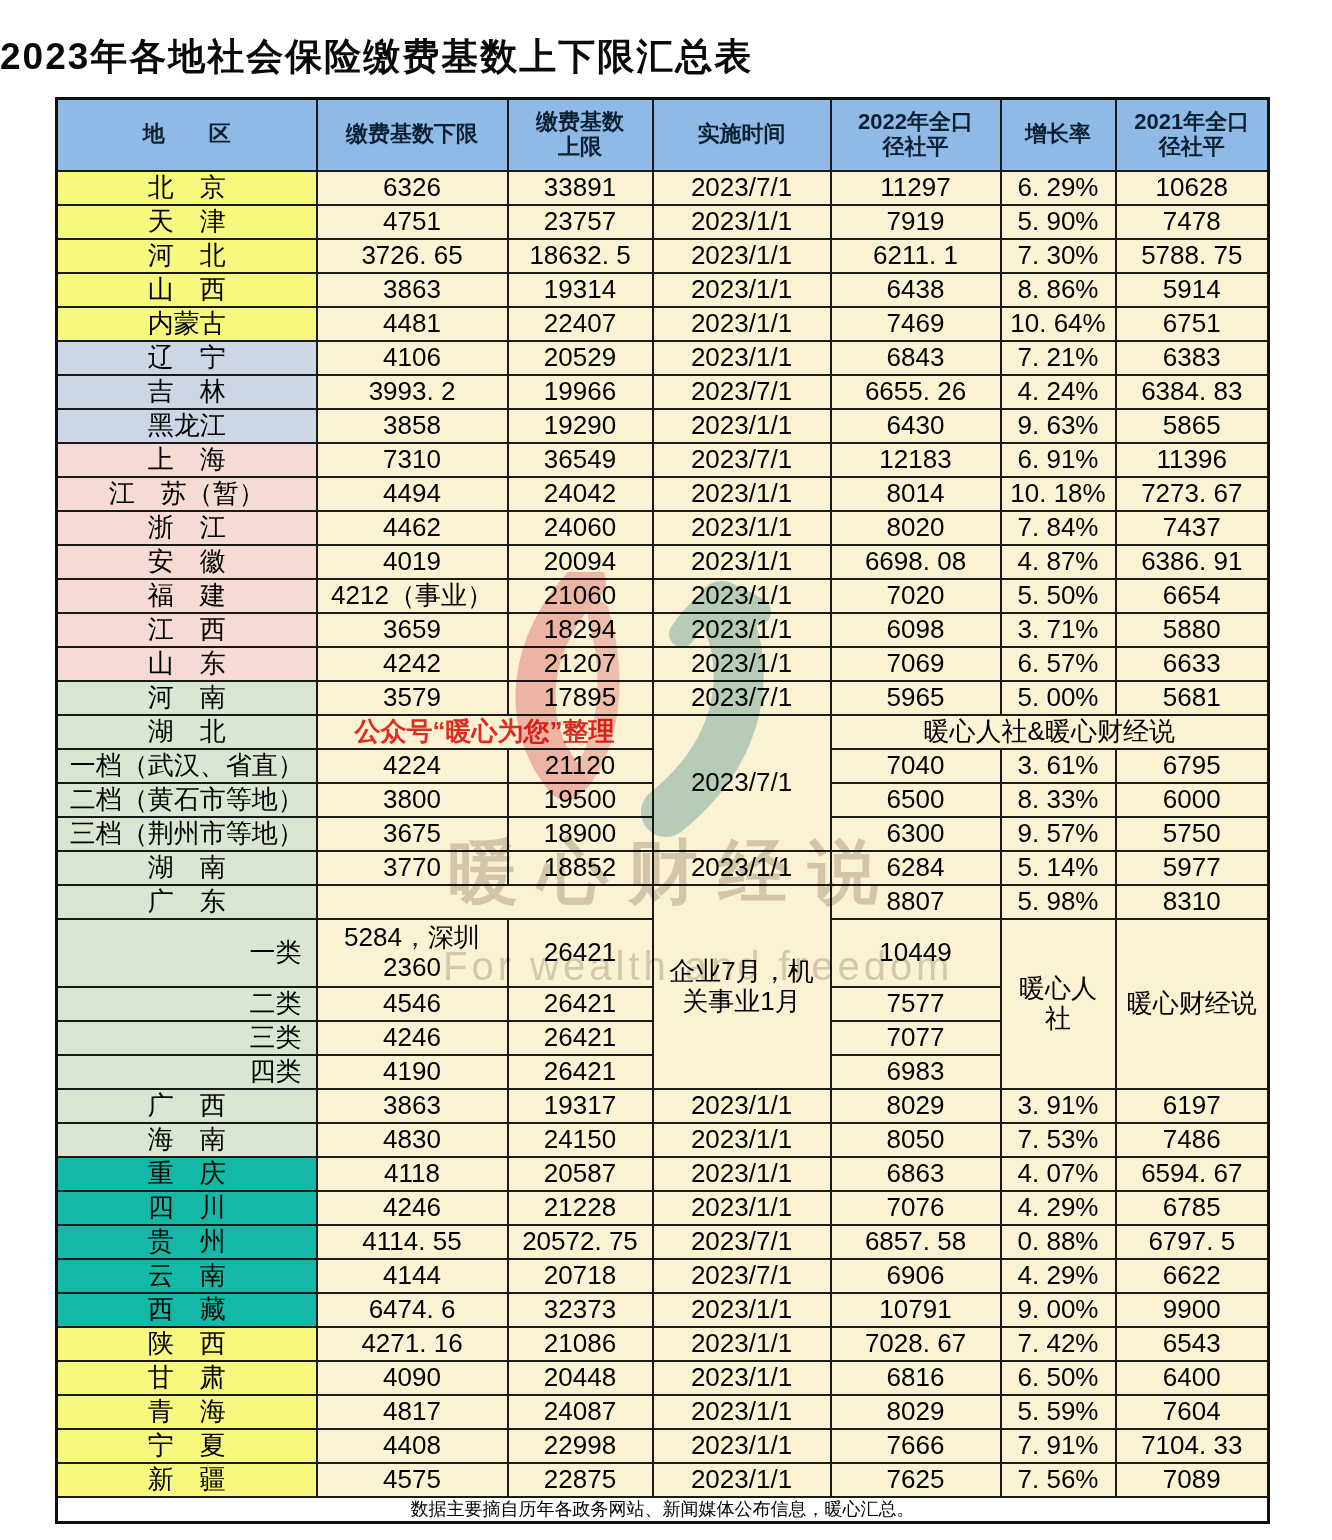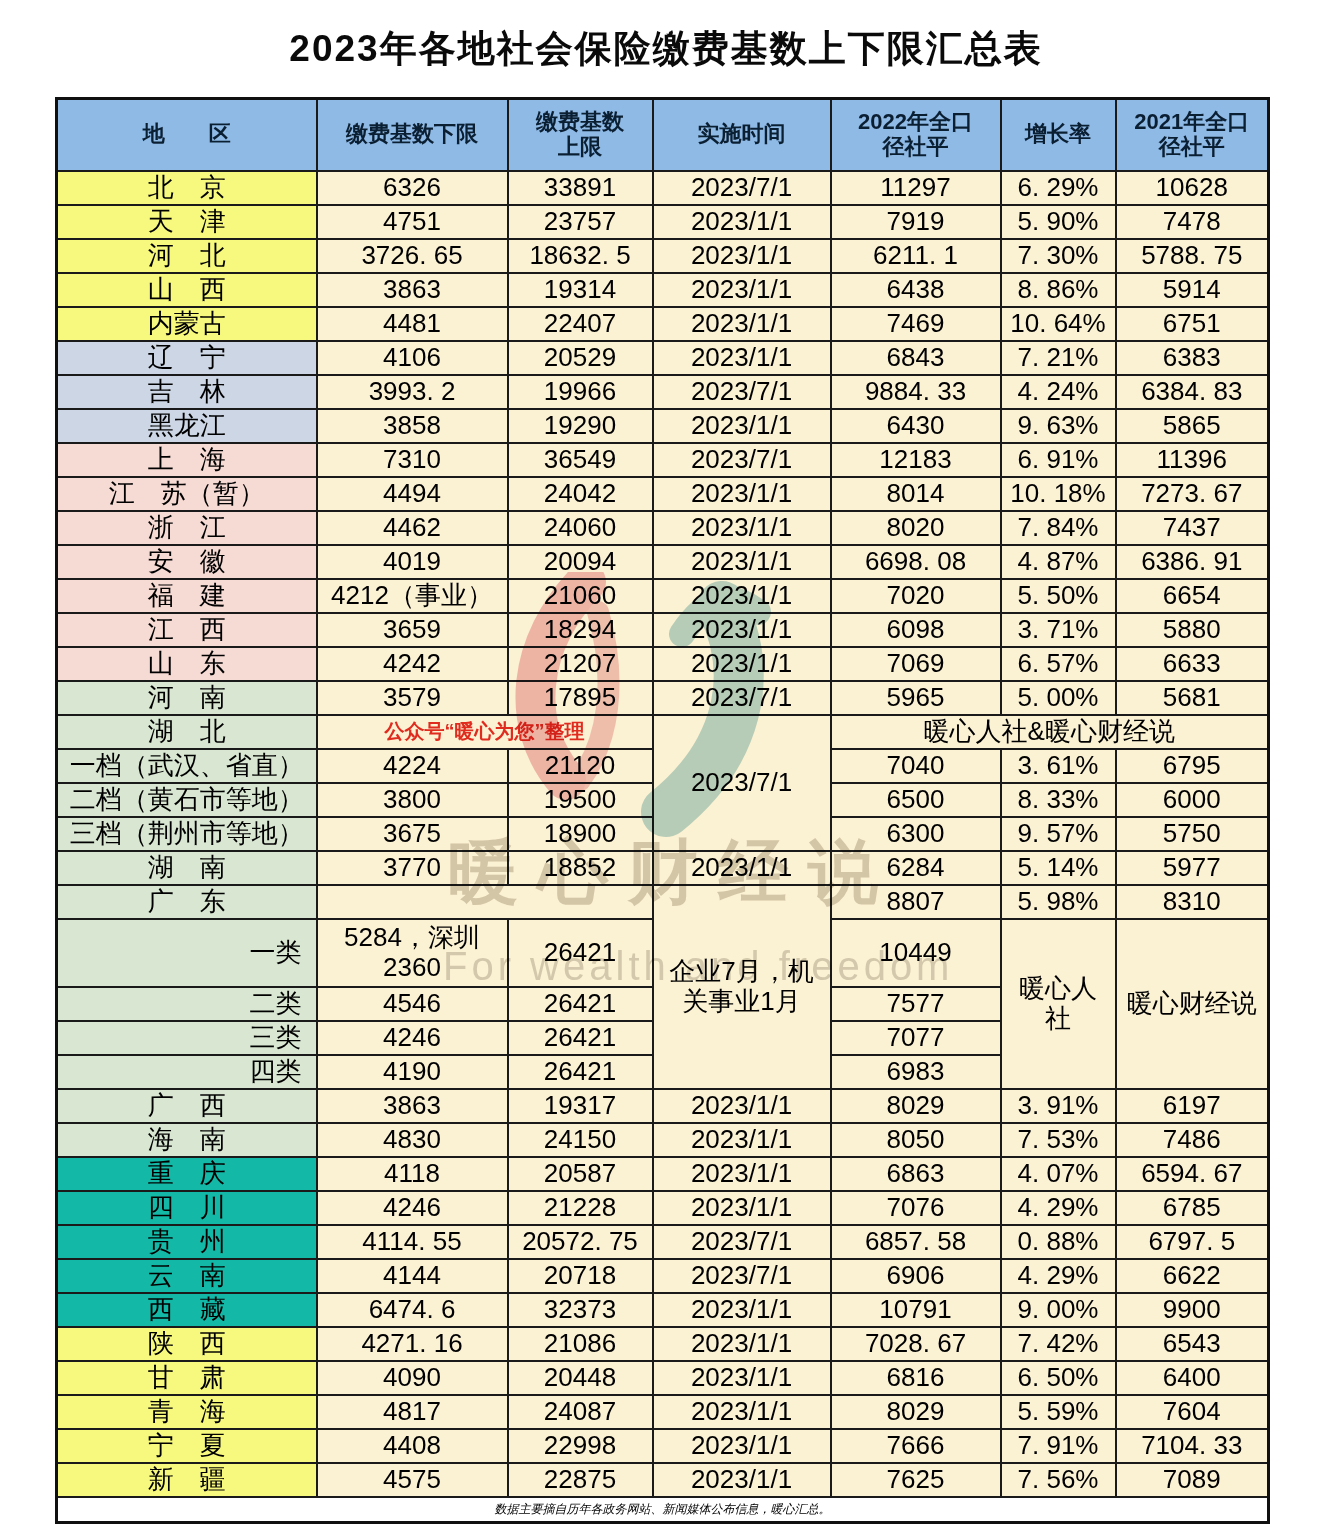--- a/index.html
+++ b/index.html
@@ -1,43 +1,43 @@
 <!DOCTYPE html>
 <html><head>
 <meta charset="utf-8">
 <style>
   html,body{margin:0;padding:0;background:#ffffff;}
   #page{position:relative;width:1332px;height:1540px;background:#ffffff;overflow:hidden;
         font-family:"Liberation Sans","DejaVu Sans",sans-serif;color:#000;}
   
-  #title{position:absolute;top:24px;left:0;width:1332px;text-align:center;
+  #title{position:absolute;top:32px;left:0;width:1332px;
          font-size:37px;font-weight:700;letter-spacing:2px;color:#0a0a0a;}
   
   #tblwrap{position:absolute;left:55px;top:97px;}
   table{border-collapse:collapse;table-layout:fixed;width:1212px;border:3px solid #101010;}
   col.c0{width:260px}col.c1{width:191px}col.c2{width:145px}col.c3{width:178px}
   col.c4{width:170px}col.c5{width:115px}col.c6{width:153px}
   th,td{border:2px solid #1a1a1a;text-align:center;vertical-align:middle;
         white-space:pre-line;box-sizing:border-box;padding:0 2px;line-height:1.12;}
   thead tr{height:72px;}
   th{background:#8fbae6;font-size:22px;font-weight:700;color:#0b1f33;}
   tbody tr{height:34px;}
   tbody tr.tall{height:68px;}
   td{font-size:26px;font-weight:500;}
   td.val{background:#fbf1d3;}
   td.region{font-weight:500;margin-top:20px;}
   .band-yellow{background:#f7f87e;}
   .band-blue{background:#ccd6e4;}
   .band-pink{background:#f6dad4;}
   .band-green{background:#d8e6d2;}
   .band-cream{background:#14b8a6;}
-  td.red-note{color:#e02b1f;font-size:20px;font-weight:700;}
+  td.red-note{color:#e02b1f;font-size:26px;font-weight:700;}
   td.align-right{text-align:right;padding-right:14px;}
   tfoot tr{height:26px;}
-  tfoot td{background:#ffffff;font-size:12px;font-weight:400;border:2px solid #1a1a1a;font-style:italic;}
+  tfoot td{background:#ffffff;font-size:18px;font-weight:400;border:2px solid #1a1a1a;}
   
   .wm{position:absolute;pointer-events:none;mix-blend-mode:multiply;z-index:40;}
   #wm-logo{left:468px;top:572px;opacity:.5;}
   #wm-cn{left:448px;top:826px;font-size:70px;font-weight:700;letter-spacing:20px;
          color:#8a7a5f;opacity:.34;white-space:nowrap;}
   #wm-en{left:443px;top:944px;font-size:40px;font-weight:400;letter-spacing:4px;
          color:#8f8878;opacity:.36;white-space:nowrap;}
 </style>
 </head>
 <body>
@@ -124,21 +124,21 @@
             <td class="val">2023/1/1</td>
             <td class="val">6843</td>
             <td class="val">7. 21%</td>
             <td class="val">6383</td>
           </tr>
           <tr>
             <td class="region band-blue">吉　林</td>
             <td class="val">3993. 2</td>
             <td class="val">19966</td>
             <td class="val">2023/7/1</td>
-            <td class="val">9884. 33</td>
+            <td class="val">6655. 26</td>
             <td class="val">4. 24%</td>
             <td class="val">6384. 83</td>
           </tr>
           <tr>
             <td class="region band-blue">黑龙江</td>
             <td class="val">3858</td>
             <td class="val">19290</td>
             <td class="val">2023/1/1</td>
             <td class="val">6430</td>
             <td class="val">9. 63%</td>

